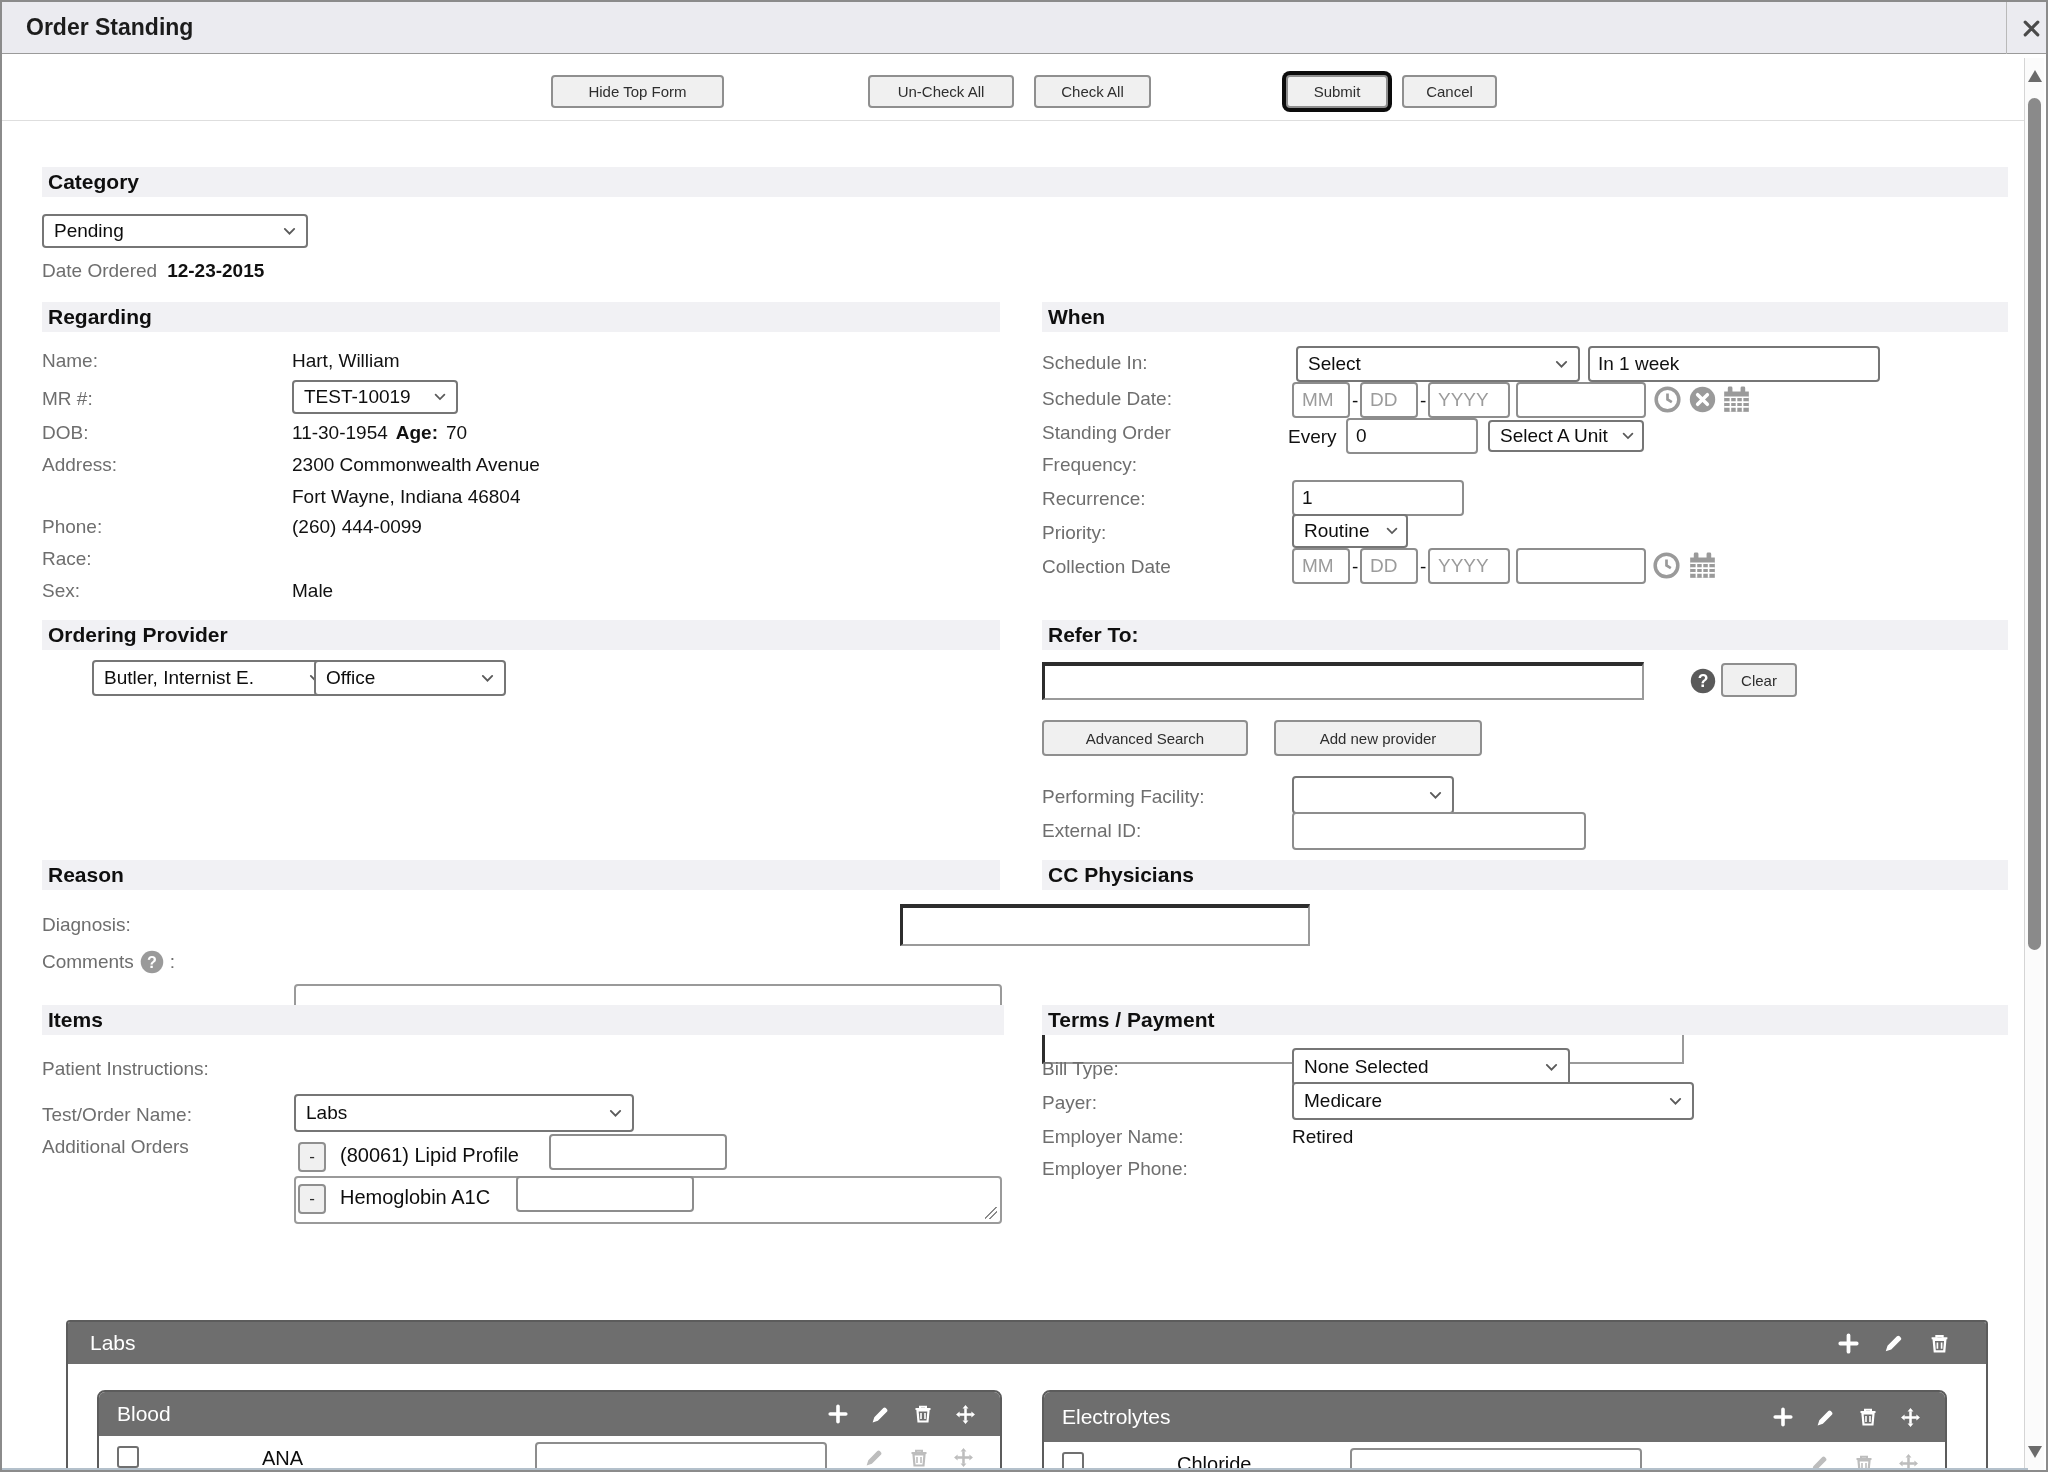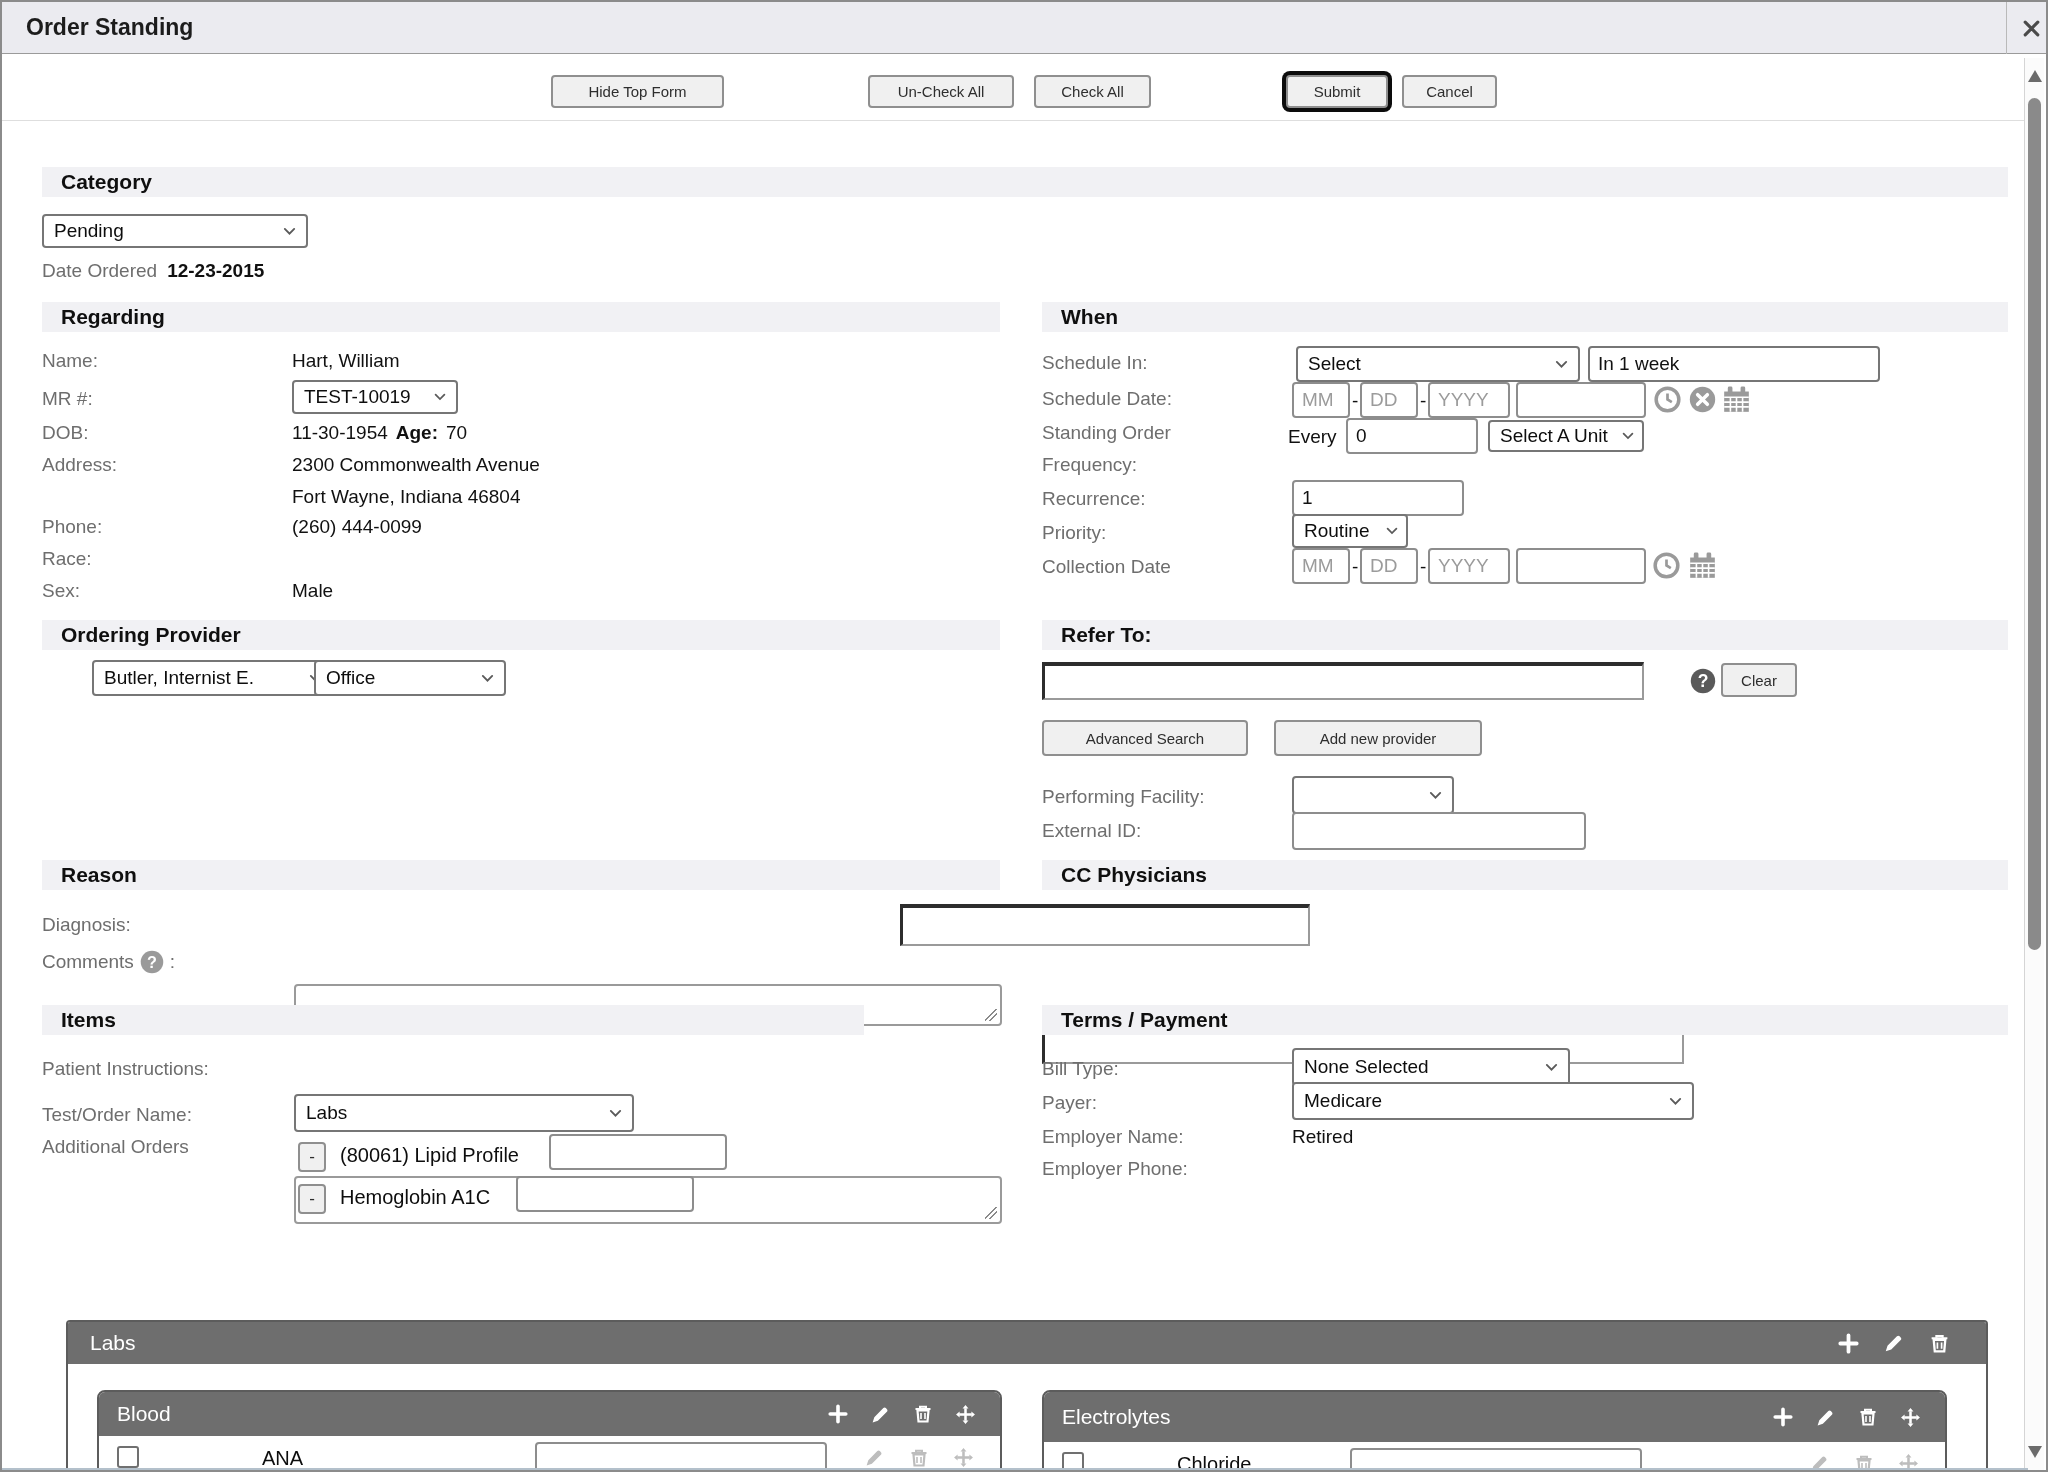--- a/index.html
+++ b/index.html
@@ -13,21 +13,21 @@
   
   .toolbar-line{left:0;top:118px;width:2026px;height:1px;background:#dedede;}
   .btn{background:#f0f0f0;border:2px solid #8f8f8f;border-radius:4px;font-size:15px;color:#2e2e2e;display:flex;align-items:center;justify-content:center;cursor:pointer;white-space:nowrap;}
   .btn-focus{box-shadow:0 0 0 4px #0c0c0c;}
   
   .scrollbar{right:2px;top:56px;width:20px;height:1412px;background:#fbfbfb;border-left:1px solid #d5d5d5;}
   .sb-tri-up{left:3px;top:12px;width:0;height:0;border-left:7px solid transparent;border-right:7px solid transparent;border-bottom:12px solid #6b6b6b;}
   .sb-thumb{left:3px;top:40px;width:13px;height:852px;background:#8a8a8a;border-radius:7px;}
   .sb-tri-dn{left:3px;top:1388px;width:0;height:0;border-left:7px solid transparent;border-right:7px solid transparent;border-top:12px solid #6b6b6b;}
   
-  .hdrbar{background:#f1f1f4;height:30px;display:flex;align-items:center;padding-left:19px;font-size:21px;font-weight:bold;color:#0f0f0f;}
+  .hdrbar{background:#f1f1f4;height:30px;display:flex;align-items:center;padding-left:6px;font-size:21px;font-weight:bold;color:#0f0f0f;}
   .lbl{color:#6e6e6e;font-size:19px;white-space:nowrap;}
   .val{color:#111;font-size:19px;white-space:nowrap;}
   .b{font-weight:bold;}
   .sel{background:#fff;border:2px solid #767676;border-radius:4px;display:flex;align-items:center;justify-content:space-between;padding:0 8px 0 10px;font-size:19px;color:#0d0d0d;cursor:pointer;}
   .inp{background:#fff;border:2px solid #8d8d8d;border-radius:4px;font-size:19px;padding:0 8px;color:#111;font-family:inherit;box-sizing:border-box;outline:none;}
   .inp::placeholder{color:#9b9b9b;}
   .darkinp{border-radius:0;border-top:4px solid #2d2d2d;border-left:3px solid #2d2d2d;border-right:2px solid #9a9a9a;border-bottom:2px solid #9a9a9a;position:relative;background:#fff;}
   .griptri::after{content:"";position:absolute;right:0;bottom:0;width:13px;height:13px;background:linear-gradient(135deg,transparent 50%,#a9a9a9 50%);}
   .ta{background:#fff;border:2px solid #9a9a9a;border-radius:4px;position:relative;}
   .ta::after{content:"";position:absolute;right:3px;bottom:3px;width:12px;height:12px;background:linear-gradient(135deg,transparent 44%,#8a8a8a 44% 52%,transparent 52% 66%,#8a8a8a 66% 74%,transparent 74%);}
@@ -277,21 +277,21 @@
           <use href="#i-question"></use>
         </svg>
       </span>
     <span class="lbl">:</span>
   </div>
   <div class="abs ta" style="left:292px;top:940px;width:708px;height:42px;"></div>
 
   <input class="abs inp darkinp griptri" style="left: 1040px; top: 932px; width: 642px; height: 46px;">
 
   
-  <div class="abs hdrbar" style="left:40px;top:1003px;width:822px;">Items</div>
+  <div class="abs hdrbar" style="left:40px;top:1003px;width:962px;">Items</div>
   <div class="abs hdrbar" style="left:1040px;top:1003px;width:966px;">Terms / Payment</div>
 
   <span class="abs lbl" style="left:40px;top:1056px;">Patient Instructions:</span>
   <div class="abs ta" style="left:292px;top:1044px;width:708px;height:48px;"></div>
   <span class="abs lbl" style="left:40px;top:1102px;">Test/Order Name:</span>
   <div class="abs sel" style="left:292px;top:1092px;width:340px;height:38px;">
     <span>Labs</span>
     <svg class="ic icdark" width="17" height="17">
         <use href="#i-chevron"></use>
       </svg>

